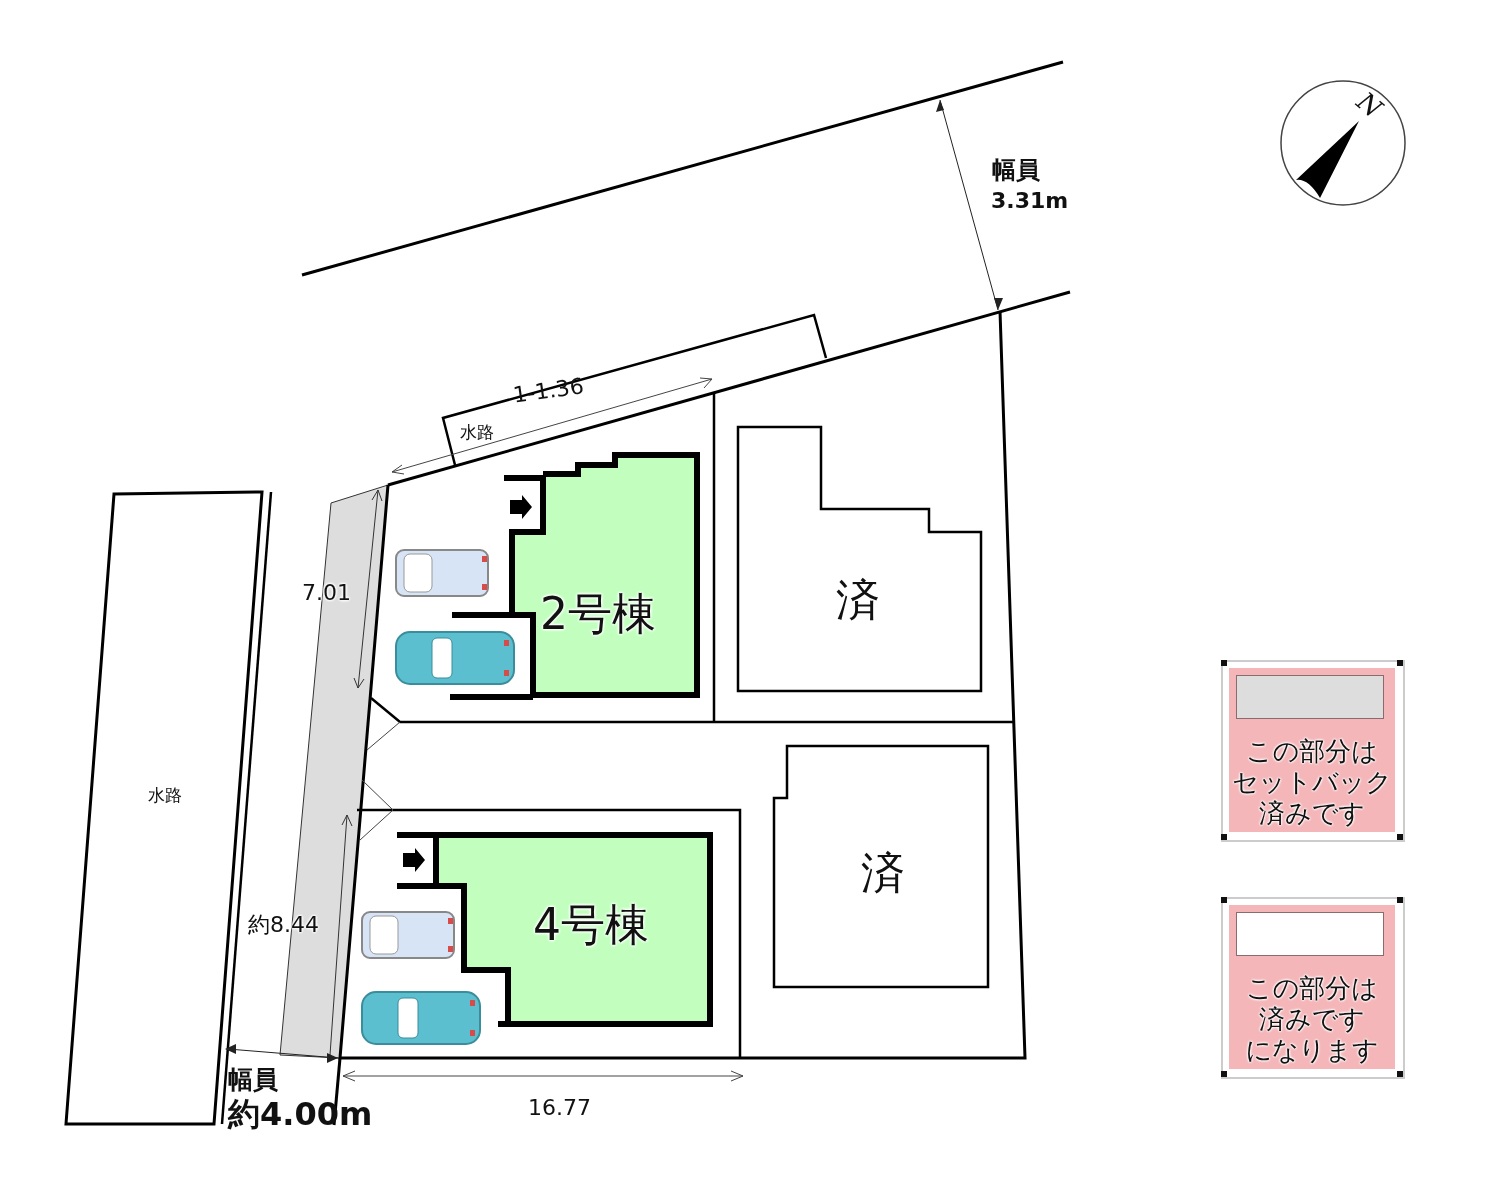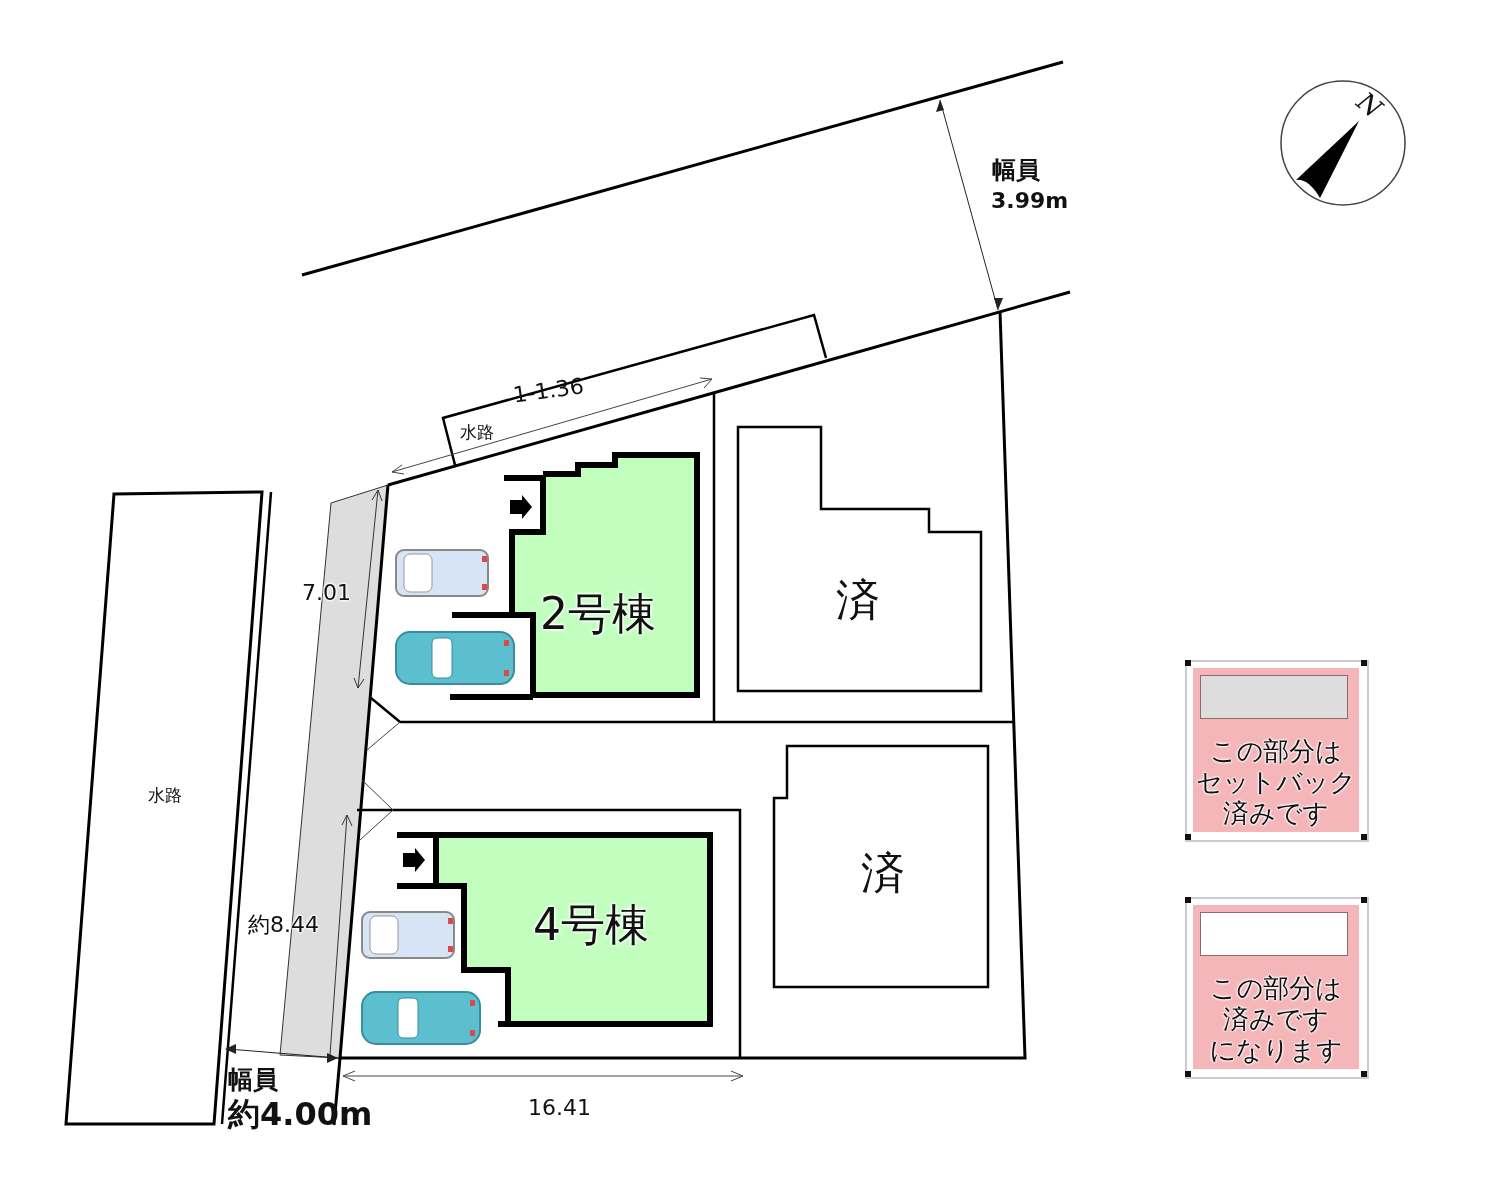--- a/index.html
+++ b/index.html
@@ -2,21 +2,21 @@
 <html><head>
 <meta charset="utf-8">
 <style>
   html, body { margin: 0; padding: 0; background: #ffffff; }
   body { width: 1500px; height: 1178px; position: relative; overflow: hidden;
          font-family: "DejaVu Sans", "Liberation Sans", sans-serif; }
   svg.plan { position: absolute; left: 0; top: 0; }
   .lbl { position: absolute; color: #111; white-space: nowrap; line-height: 1; }
   .bold { font-weight: bold; }
   .halo { text-shadow: 0 0 3px #fff, 0 0 3px #fff, 0 0 3px #fff, 0 0 3px #fff; }
-  .legend { position: absolute; width: 182px; height: 180px; }
+  .legend { position: absolute; width: 182px; height: 180px; margin-left: 36px; }
   .legend .frame { position: absolute; left: 0; top: 0; width: 180px; height: 178px;
                    border: 2px solid #ccc; background: #fff; }
   .legend .pink { position: absolute; left: 8px; top: 8px; width: 166px; height: 164px;
                   background: #f4b6b9; }
   .legend .swatch { position: absolute; left: 15px; top: 15px; width: 146px; height: 42px;
                     border: 1px solid #8a6c6c; }
   .legend .corner { position: absolute; width: 6px; height: 6px; background: #111; }
   .legend .text { position: absolute; left: 0; top: 76px; width: 182px; text-align: center;
                   font-size: 26px; line-height: 31px; color: #111;
                   text-shadow: 0 0 2px #fff, 0 0 2px #fff, 0 0 3px #fff, 0 0 3px #fff; }
@@ -123,35 +123,35 @@
 
   <g>
     <circle cx="1343" cy="143" r="62" fill="#fff" stroke="#444" stroke-width="1.5"></circle>
     <path d="M1359,121 L1296,180 Q1308,178 1320,198 Z" fill="#000"></path>
   </g>
 </svg>
 
 <div class="lbl" style="left:1358px;top:92px;font-family:'DejaVu Serif',serif;font-style:italic;font-size:26px;transform:rotate(40deg);">N</div>
 
 <div class="lbl bold" style="left:992px;top:158px;font-size:24px;">幅員</div>
-<div class="lbl bold" style="left:991px;top:190px;font-size:22px;">3.99m</div>
+<div class="lbl bold" style="left:991px;top:190px;font-size:22px;">3.31m</div>
 
 <div class="lbl" style="left:513px;top:380px;font-size:22px;transform:rotate(-8deg);">1-1.36</div>
 
 <div class="lbl" style="left:460px;top:424px;font-size:17px;">水路</div>
 
 <div class="lbl" style="left:148px;top:787px;font-size:17px;">水路</div>
 
 <div class="lbl halo" style="left:302px;top:582px;font-size:22px;">7.01</div>
 <div class="lbl halo" style="left:248px;top:914px;font-size:22px;text-align:right;">約8.44</div>
 
 <div class="lbl bold" style="left:228px;top:1067px;font-size:25px;">幅員</div>
 <div class="lbl bold" style="left:228px;top:1098px;font-size:32px;">約4.00m</div>
 
-<div class="lbl" style="left:528px;top:1097px;font-size:22px;">16.41</div>
+<div class="lbl" style="left:528px;top:1097px;font-size:22px;">16.77</div>
 
 <div class="lbl halo" style="left:540px;top:556px;font-size:44px;margin-top:36px;">2号棟</div>
 <div class="lbl halo" style="left:533px;top:903px;font-size:44px;">4号棟</div>
 <div class="lbl" style="left:836px;top:578px;font-size:44px;">済</div>
 <div class="lbl" style="left:861px;top:851px;font-size:44px;">済</div>
 
 <div class="legend" style="left:1185px;top:660px;">
   <div class="frame"></div>
   <div class="pink"></div>
   <div class="swatch" style="background:#dddddd;"></div>

